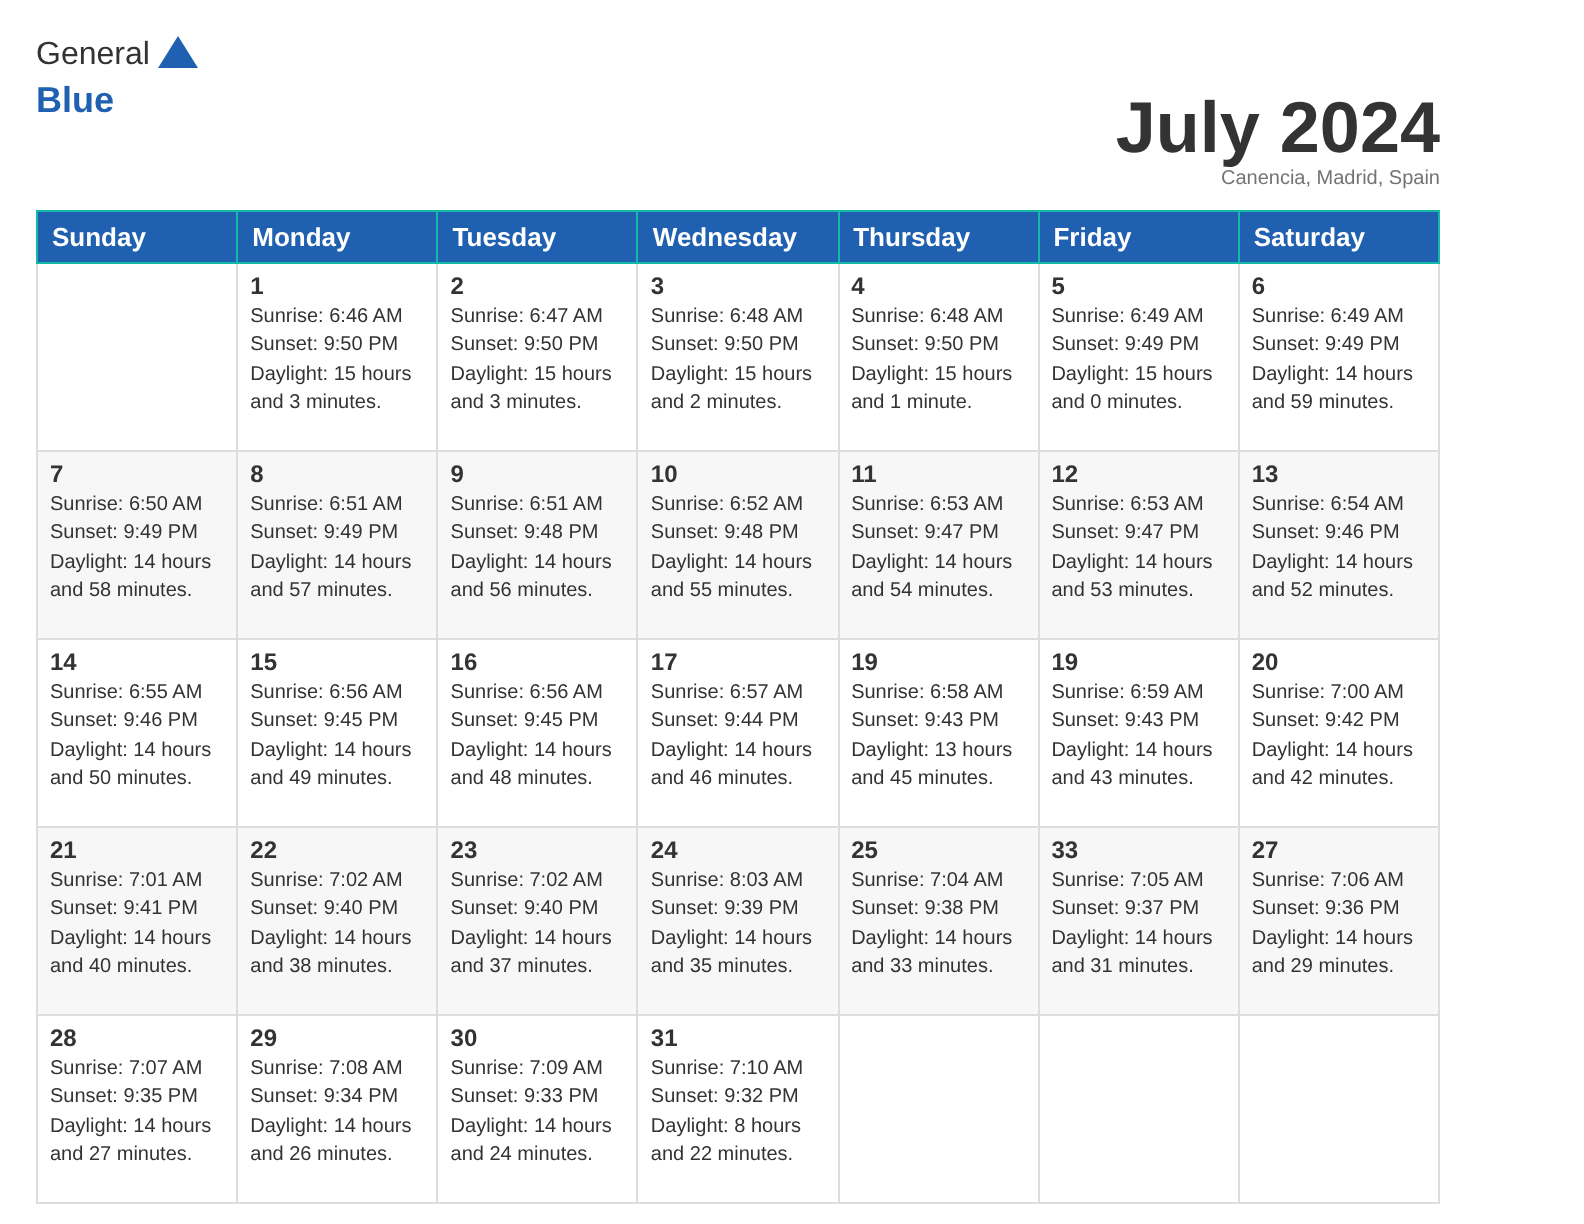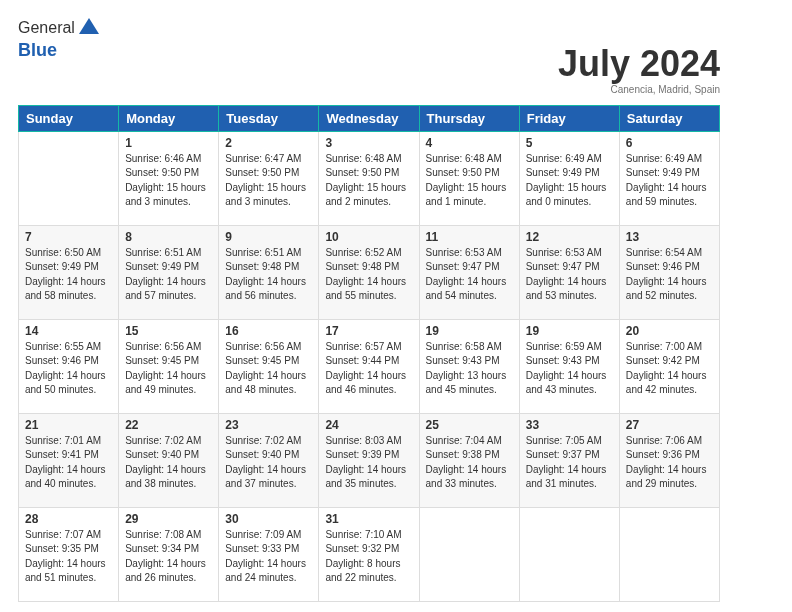--- a/index.html
+++ b/index.html
@@ -350,21 +350,21 @@
           <span>Daylight: 14 hours and 29 minutes.</span>
         </div>
       </td>
         </tr>
         <tr>
           <td>
         <span class="day-number">28</span>
         <div class="day-info">
           <span>Sunrise: 7:07 AM</span><br>
           <span>Sunset: 9:35 PM</span><br>
-          <span>Daylight: 14 hours and 51 minutes.</span>
+          <span>Daylight: 14 hours and 27 minutes.</span>
         </div>
       </td>
           <td>
         <span class="day-number">29</span>
         <div class="day-info">
           <span>Sunrise: 7:08 AM</span><br>
           <span>Sunset: 9:34 PM</span><br>
           <span>Daylight: 14 hours and 26 minutes.</span>
         </div>
       </td>

